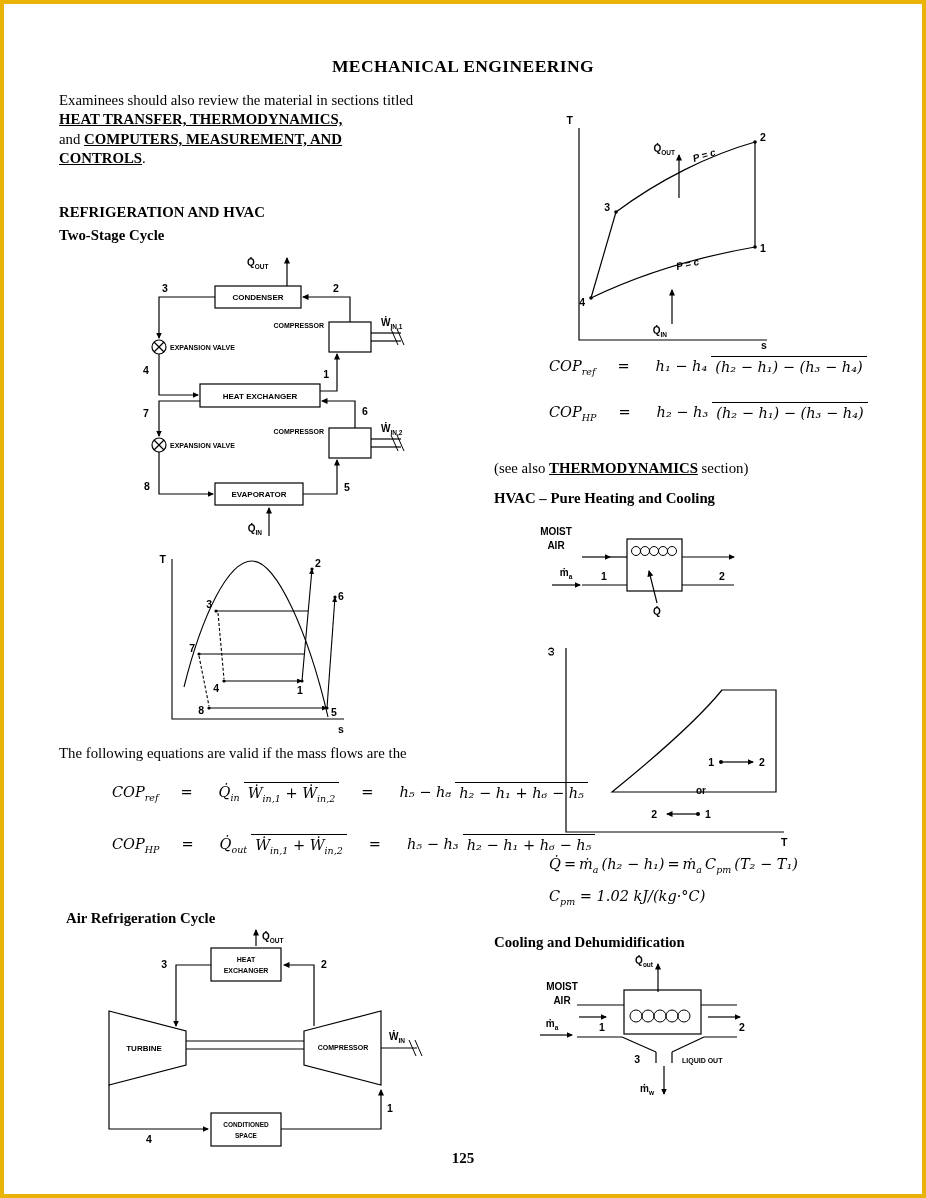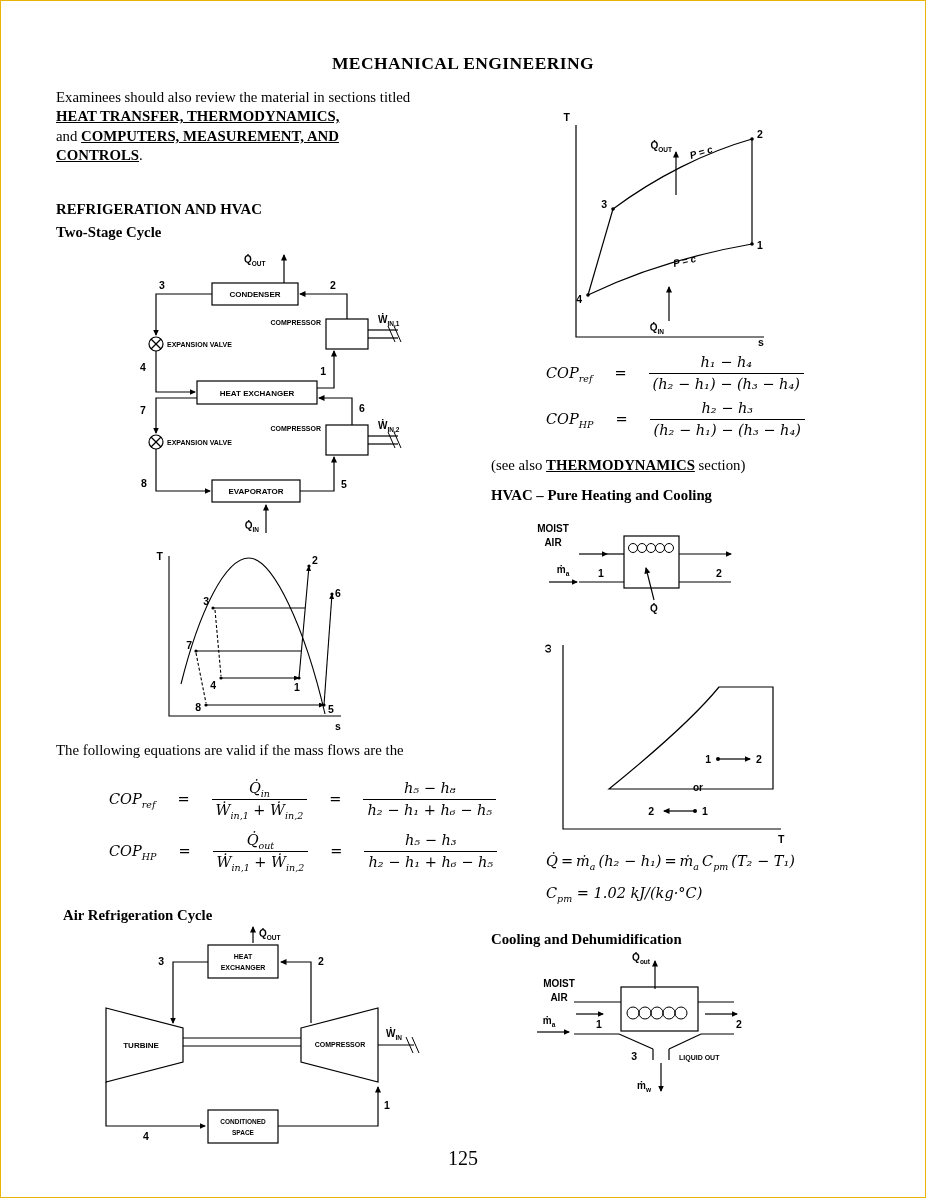--- a/index.html
+++ b/index.html
@@ -1,39 +1,39 @@
 <!DOCTYPE html>
 <html><head>
 <meta charset="utf-8">
 <style>
   html,body{margin:0;padding:0;background:#fff;}
-  .page{position:relative;width:926px;height:1198px;background:#fff;border:1px solid #eab308;
+  .page{position:relative;width:926px;height:1198px;background:#fff;border:4px solid #eab308;
         box-sizing:border-box;font-family:"Liberation Serif",serif;color:#000;overflow:hidden;}
   .abs{position:absolute;}
   .title{top:52px;left:0;width:100%;text-align:center;font-size:17.5px;font-weight:bold;letter-spacing:.4px;}
   .body-text{font-size:14.8px;line-height:19.4px;}
   .h{font-weight:bold;font-size:14.8px;white-space:nowrap;}
   b{font-weight:bold;text-decoration:underline;}
   .eq{position:absolute;display:flex;align-items:center;gap:22px;
       font-family:"DejaVu Serif",serif;font-style:italic;font-size:14.5px;white-space:nowrap;}
   .eq sub{font-size:9.5px;line-height:0;}
-  .frac{display:inline-flex;flex-direction:column;align-items:center;text-align:center;line-height:1.3;}
+  .frac{display:inline-flex;flex-direction:row;align-items:center;text-align:center;line-height:1.3;}
   .fnum{padding:0 4px 1px;}
   .fden{border-top:1px solid #000;padding:1px 4px 0;font-style:italic;}
   svg{position:absolute;overflow:visible;}
   svg text{font-family:"Liberation Sans",sans-serif;fill:#000;stroke:none;}
   .lbl{font-size:8px;font-weight:bold;}
   .lbl7{font-size:7px;font-weight:bold;}
   .lbl65{font-size:6.5px;font-weight:bold;}
   .num{font-size:10.5px;font-weight:bold;}
   .qlbl{font-size:10px;font-weight:bold;}
   .ssub{font-size:6.5px;}
   .axis{font-size:10.5px;font-weight:bold;}
   .pc{font-size:10px;font-weight:bold;font-style:italic;}
-  .pgnum{top:1146px;left:0;width:100%;text-align:center;font-size:20px;}
+  .pgnum{top:1146px;left:0;width:100%;text-align:center;font-size:15px;font-weight:bold;}
 </style>
 </head>
 <body>
 
 <div class="page">
 
   <div class="abs title">MECHANICAL ENGINEERING</div>
 
   <div class="abs body-text" style="left:55px;top:87px;width:420px">
     <div><span>Examinees should also review the material in sections titled</span></div>

